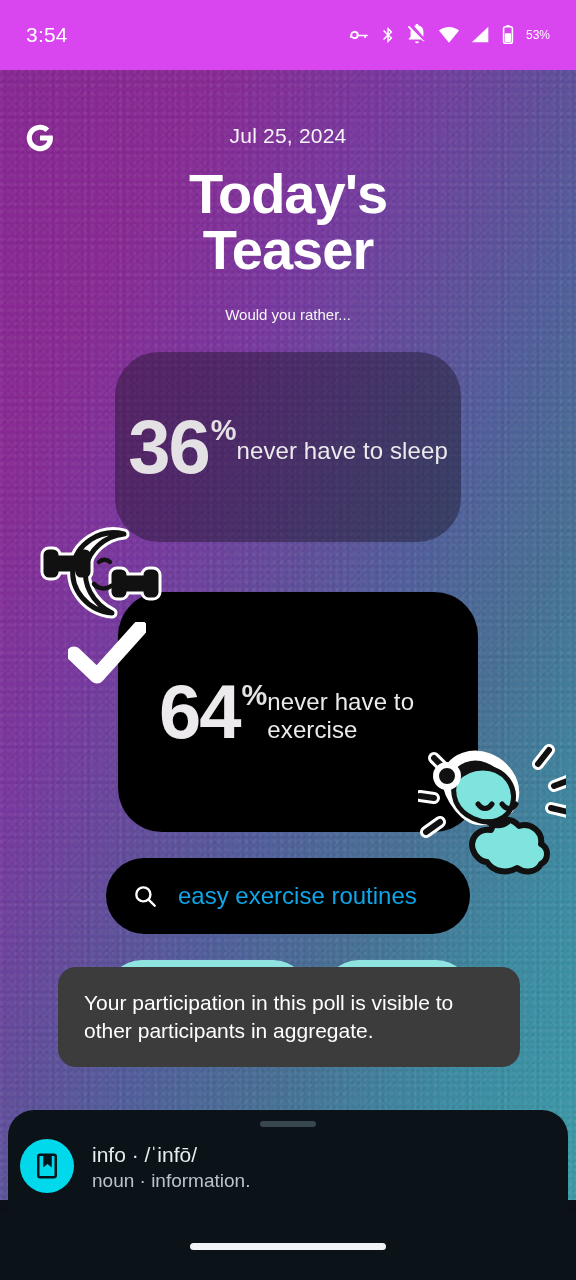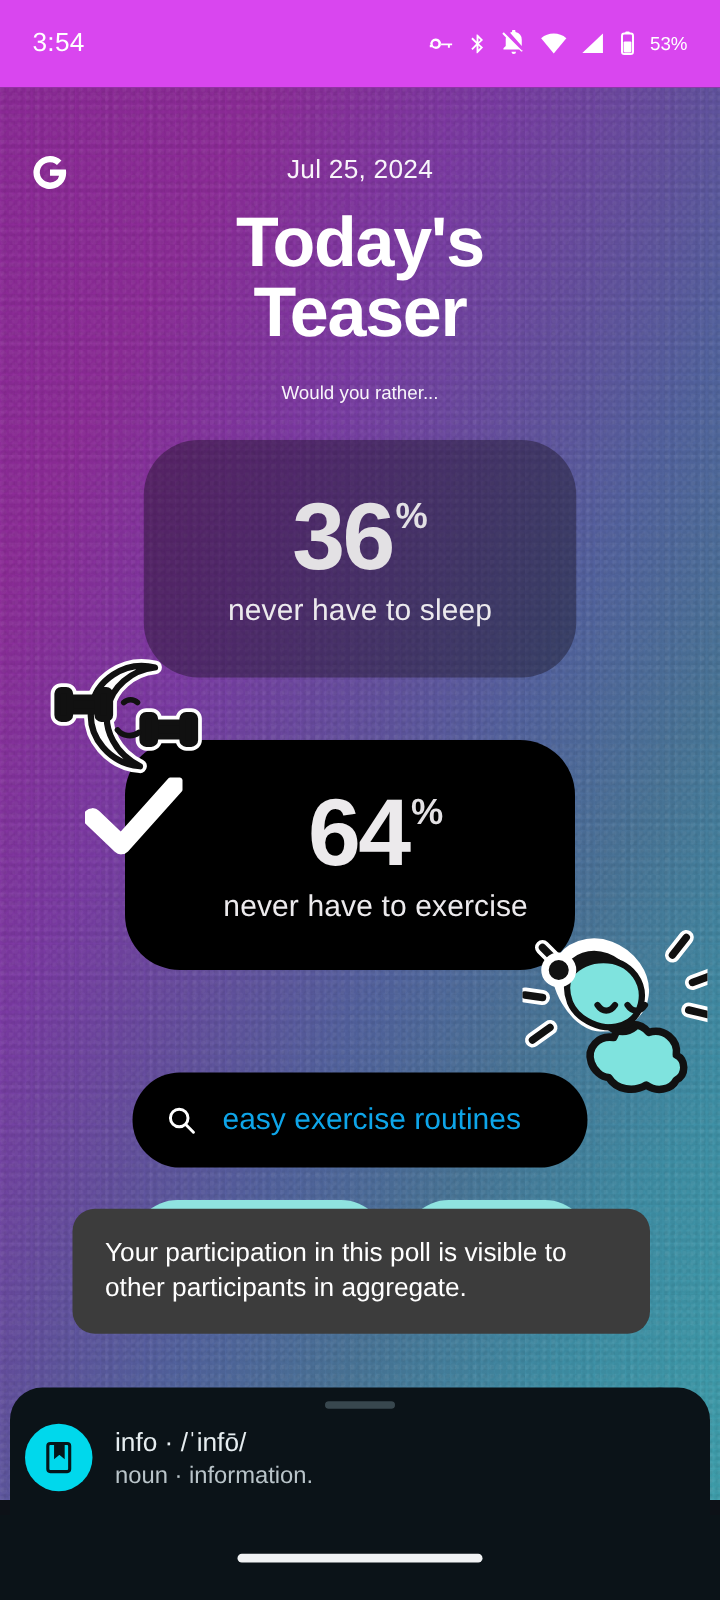--- a/index.html
+++ b/index.html
@@ -28,21 +28,21 @@
   .status-time {
     color: #ffffff; font-size: 21px; font-weight: 500;
     letter-spacing: .2px;
   }
   .status-right {
     margin-left: auto;
     display: flex; align-items: center; gap: 9px;
   }
   .status-right svg { display: block; }
   .status-batt {
-    color: #fff; font-size: 15px; font-weight: 500; margin-left: 2px;
+    color: #fff; font-size: 12px; font-weight: 500; margin-left: 2px;
   }
 
   
   .bg {
     position: absolute; top: 70px; left: 0;
     width: 576px; height: 1130px;
     background:
       linear-gradient(118deg,
         #8c2a97 0%,
         #8d2c98 18%,
@@ -101,31 +101,31 @@
     position: absolute; top: 236px; left: 0; width: 576px;
     text-align: center;
     color: rgba(255,255,255,.95);
     font-size: 15px; font-weight: 400;
   }
 
   
   .option {
     position: absolute;
     border-radius: 44px;
-    display: flex; flex-direction: column;
+    display: flex; flex-direction: row;
     align-items: center; justify-content: center;
   }
   .option-a {
     left: 115px; top: 282px;
     width: 346px; height: 190px;
     background: rgba(24,17,30,.42);
   }
   .option-b {
-    left: 100px; top: 522px;
-    width: 360px; height: 184px;
+    left: 118px; top: 522px;
+    width: 360px; height: 240px;
     background: #000000;
     padding-left: 41px;
   }
   .pct-row {
     display: flex; align-items: flex-start;
     color: #e9e7ea;
   }
   .pct-num {
     font-size: 76px; font-weight: 700;
     line-height: 76px; letter-spacing: -2px;

